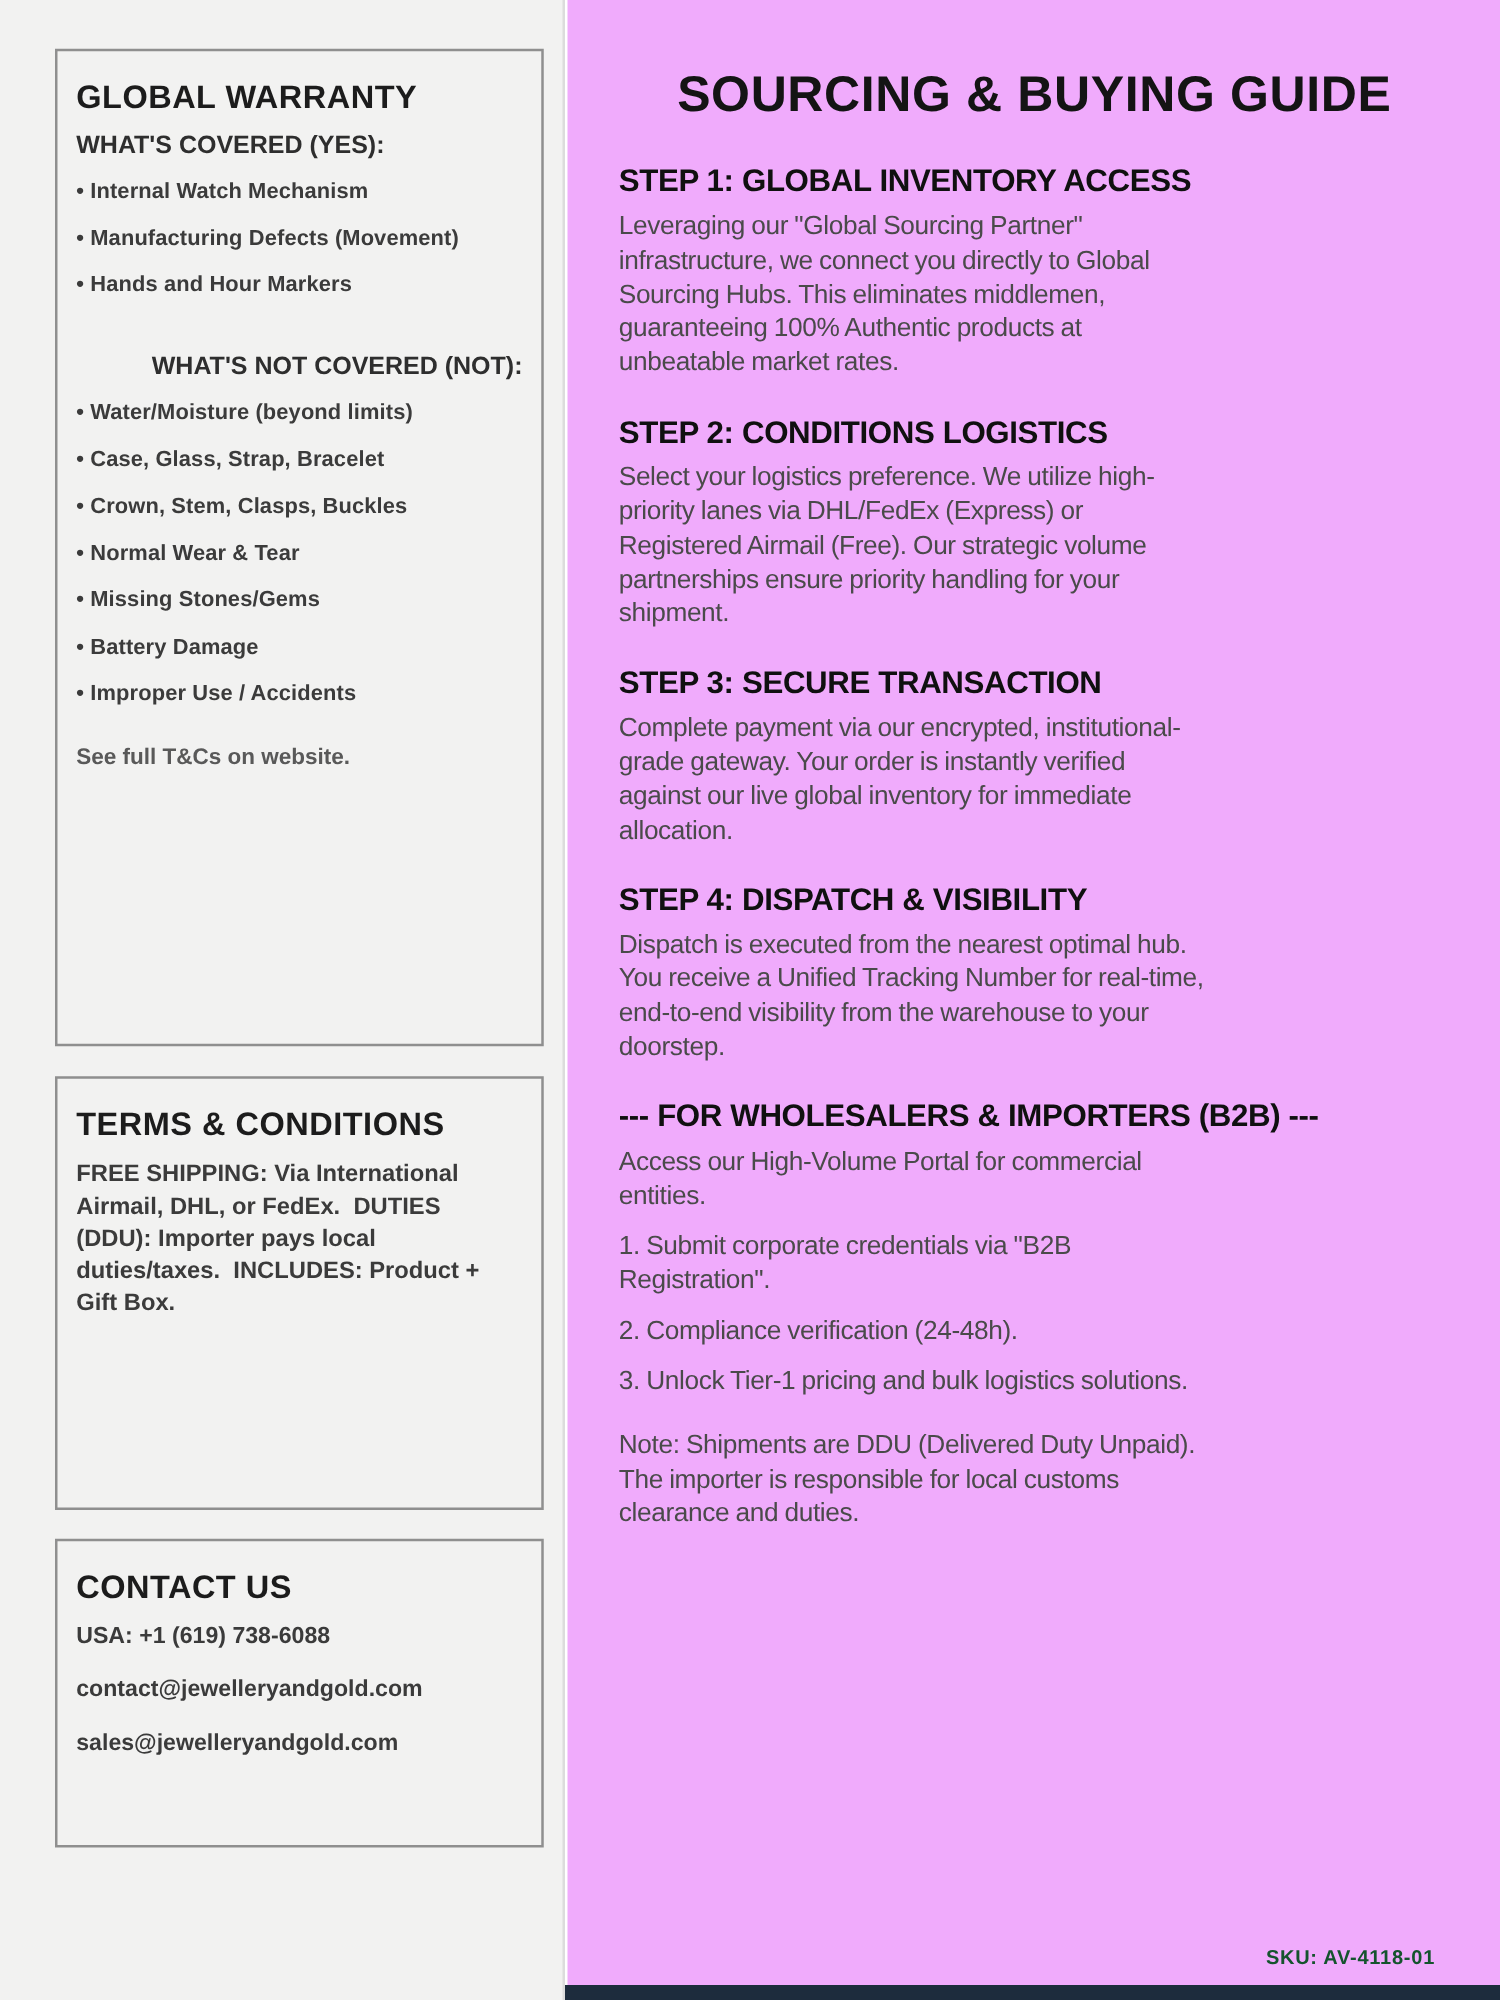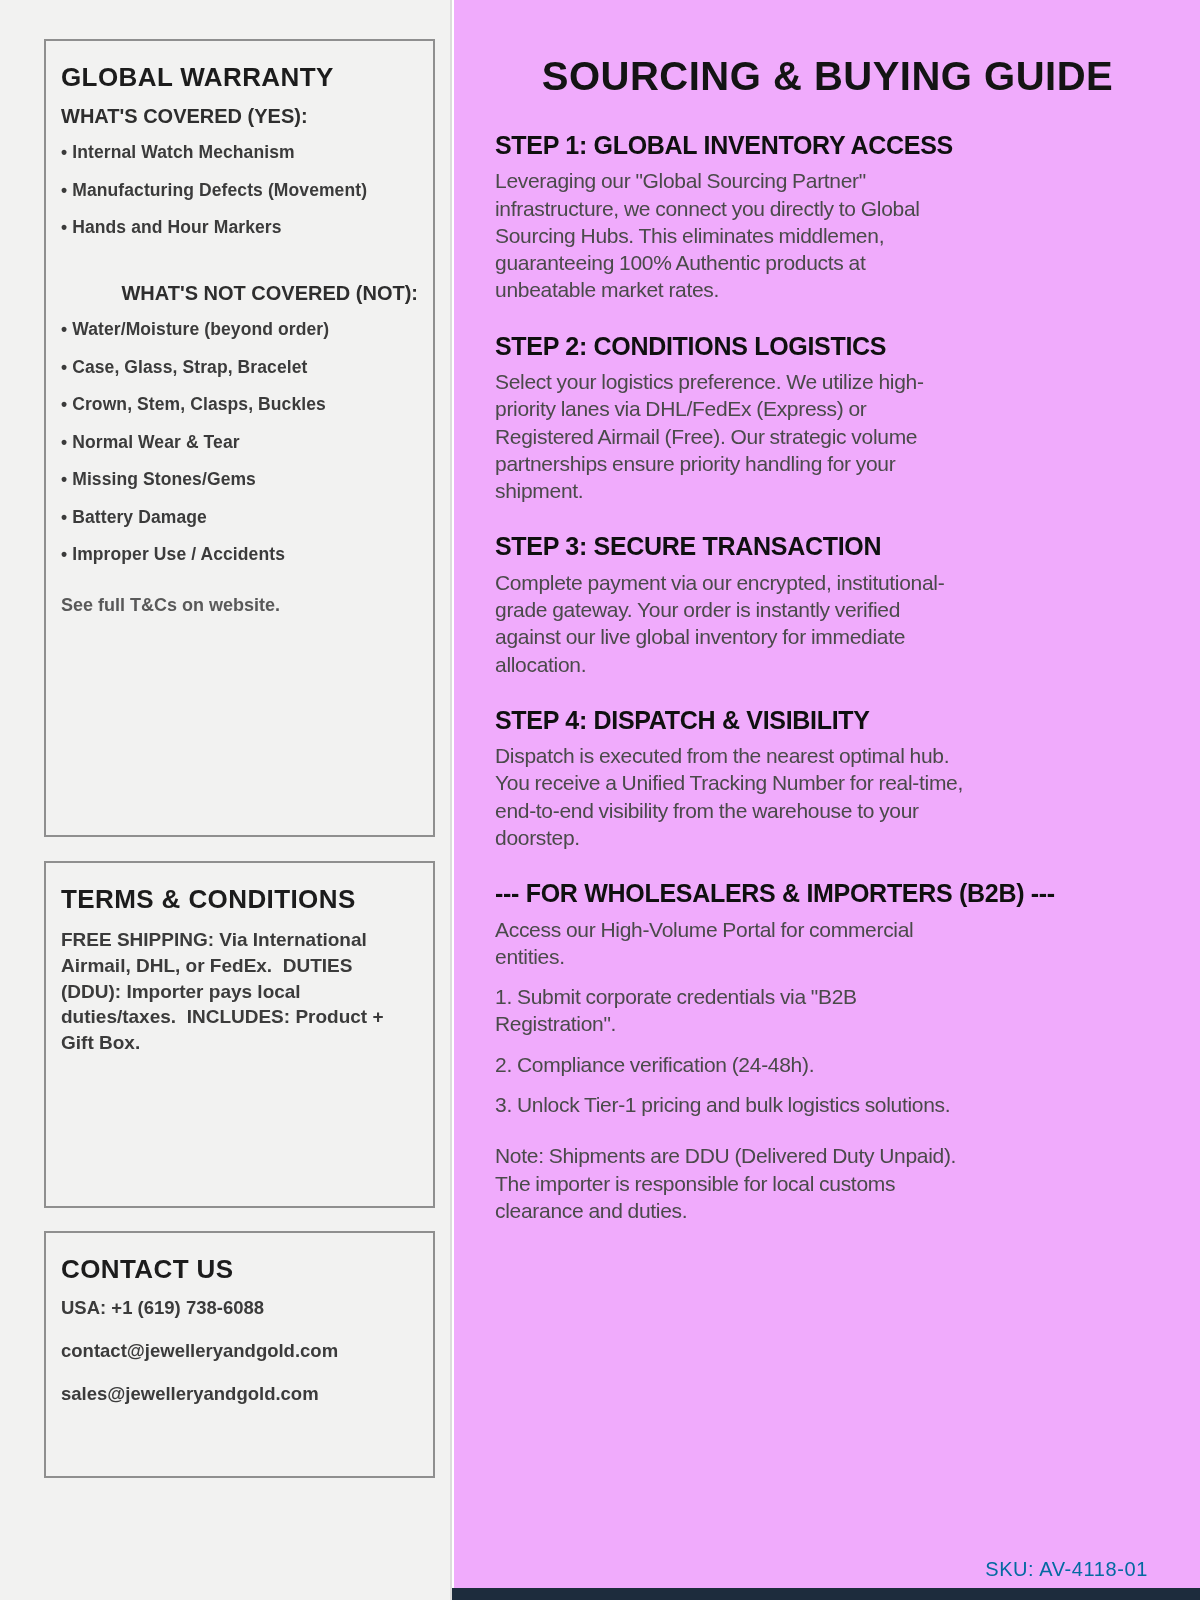--- a/index.html
+++ b/index.html
@@ -64,21 +64,21 @@
   .step-heading.first { margin-top:0; }
   .step-body, .b2b-para {
     font-size:21px; font-weight:400; color:#4a4a4a; letter-spacing:-0.3px;
     word-spacing:-0.5px; line-height:1.3; max-width:472px;
   }
   .b2b-para { margin-bottom:13px; }
   .b2b-para.note { margin-top:24px; }
 
   .sku {
     position:absolute; top:1558px; right:52px;
-    font-size:20px; font-weight:400; color:#0369a1; letter-spacing:0.6px;
+    font-size:16px; font-weight:700; color:#14532d; letter-spacing:0.6px;
   }
   .footer-accent {
     position:absolute; left:452px; right:0; bottom:0; height:12px;
     background:#1d2c3d;
   }
 </style>
 </head>
 <body>
 
 <div class="page">
@@ -88,21 +88,21 @@
     <section class="panel panel-warranty">
       <h2 class="panel-title">GLOBAL WARRANTY</h2>
       <h3 class="sub-head">WHAT'S COVERED (YES):</h3>
       <ul class="bullet-list">
         <li>Internal Watch Mechanism</li>
         <li>Manufacturing Defects (Movement)</li>
         <li>Hands and Hour Markers</li>
       </ul>
       <h3 class="sub-head not-covered">WHAT'S NOT COVERED (NOT):</h3>
       <ul class="bullet-list">
-        <li>Water/Moisture (beyond order)</li>
+        <li>Water/Moisture (beyond limits)</li>
         <li>Case, Glass, Strap, Bracelet</li>
         <li>Crown, Stem, Clasps, Buckles</li>
         <li>Normal Wear &amp; Tear</li>
         <li>Missing Stones/Gems</li>
         <li>Battery Damage</li>
         <li>Improper Use / Accidents</li>
       </ul>
       <p class="footnote">See full T&amp;Cs on website.</p>
     </section>
 

